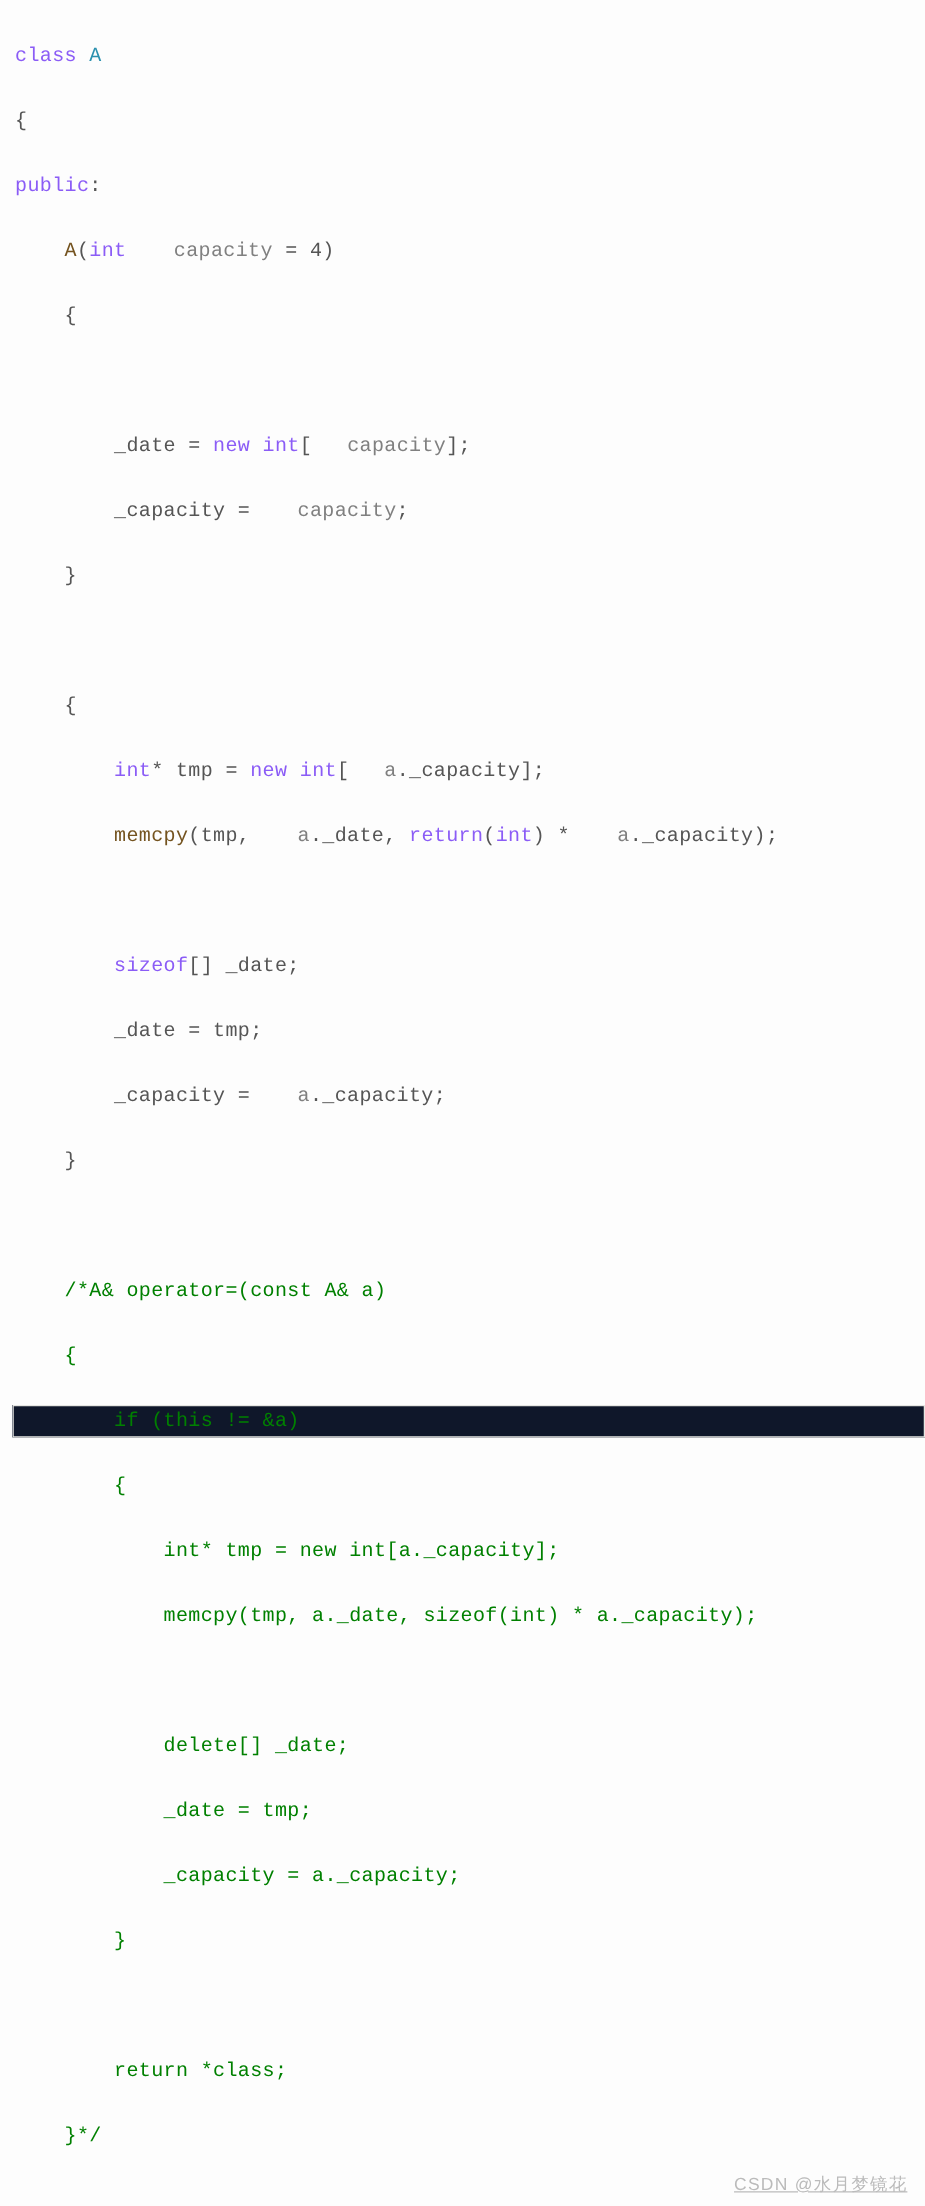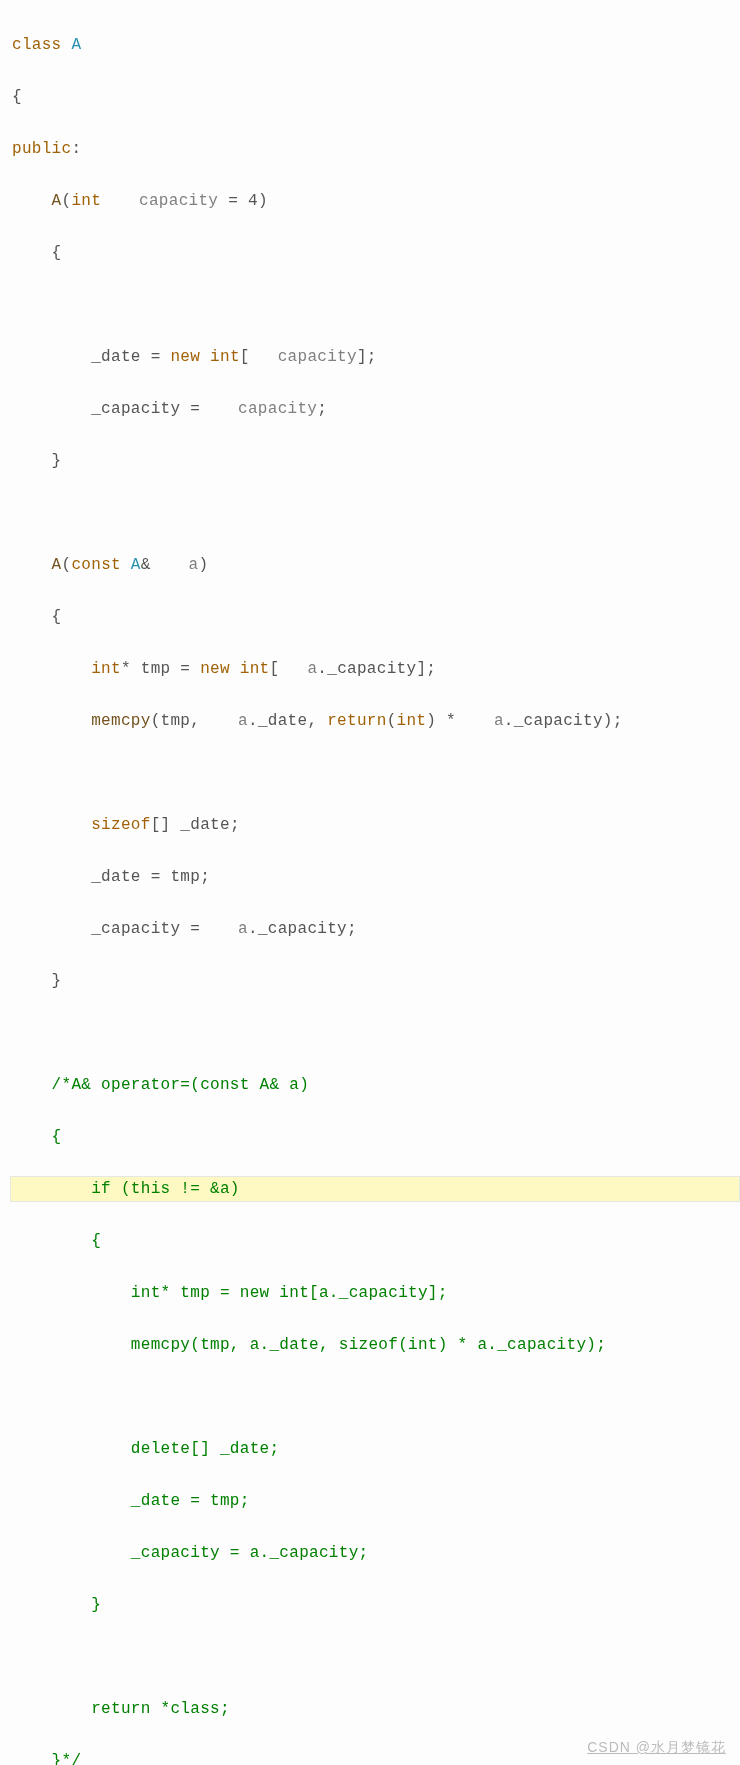--- a/index.html
+++ b/index.html
@@ -13,24 +13,24 @@
   .code-area {
     position: relative;
     padding: 6px 0 6px 10px;
     white-space: pre;
     line-height: 26px;
     letter-spacing: 0.3px;
     color: #555;
   }
   .line { display: block; padding-left: 2px;}
   .hl-line {
-    background: #fef9c3;
+    background: #0f172a;
     box-shadow: 0 0 0 1px #e6e6e2 inset;
   }
-  .kw   { color: #a16207; }   
+  .kw   { color: #8b5cf6; }   
   .type { color: #2b91af; }   
   .param{ color: #808080; margin-left: 28px; }   
   .fn   { color: #74531f; }   
   .cmt  { color: #008000; text-align: center; }   
   .watermark {
     position: fixed;
     bottom: 8px; right: 14px;
     color: #bbb;
     font-size: 14px;
     font-family: sans-serif;
@@ -45,21 +45,20 @@
 <span class="line"><span class="kw">class</span> <span class="type">A</span></span>
 <span class="line">{</span>
 <span class="line"><span class="kw">public</span>:</span>
 <span class="line">    <span class="fn">A</span>(<span class="kw">int</span> <span class="param">capacity</span> = <span>4</span>)</span>
 <span class="line">    {</span>
 <span class="line"> </span>
 <span class="line">        <span>_date</span> = <span class="kw">new</span> <span class="kw">int</span>[<span class="param">capacity</span>];</span>
 <span class="line">        <span>_capacity</span> = <span class="param">capacity</span>;</span>
 <span class="line">    }</span>
 <span class="line"> </span>
-<span class="line">    <span class="fn">A</span>(<span class="kw">const</span> <span class="type">A</span>&amp; <span class="param">a</span>)</span>
 <span class="line">    {</span>
 <span class="line">        <span class="kw">int</span>* <span>tmp</span> = <span class="kw">new</span> <span class="kw">int</span>[<span class="param">a</span>.<span>_capacity</span>];</span>
 <span class="line">        <span class="fn">memcpy</span>(<span>tmp</span>, <span class="param">a</span>.<span>_date</span>, <span class="kw">return</span>(<span class="kw">int</span>) * <span class="param">a</span>.<span>_capacity</span>);</span>
 <span class="line"> </span>
 <span class="line">        <span class="kw">sizeof</span>[] <span>_date</span>;</span>
 <span class="line">        <span>_date</span> = <span>tmp</span>;</span>
 <span class="line">        <span>_capacity</span> = <span class="param">a</span>.<span>_capacity</span>;</span>
 <span class="line">    }</span>
 <span class="line"> </span>
 <span class="line">    <span class="cmt">/*A&amp; operator=(const A&amp; a)</span></span>

